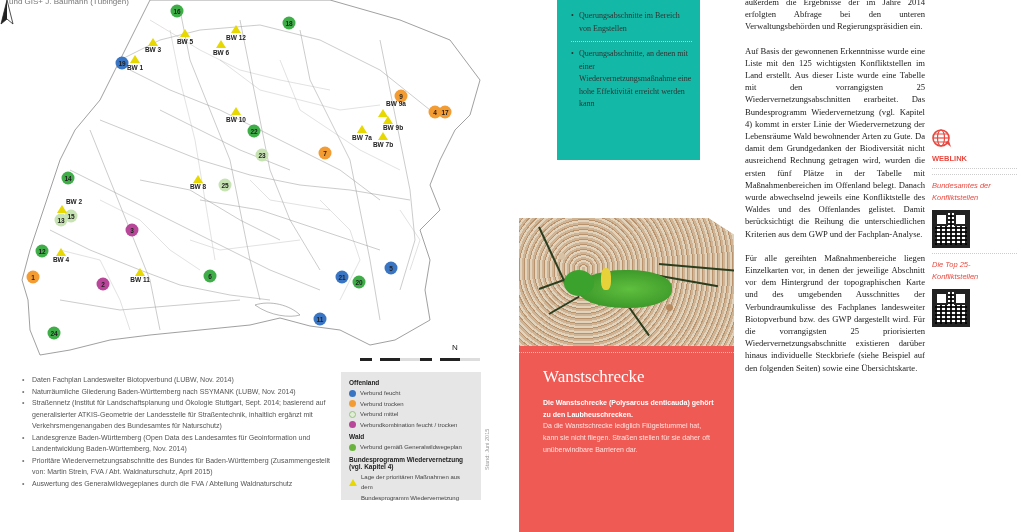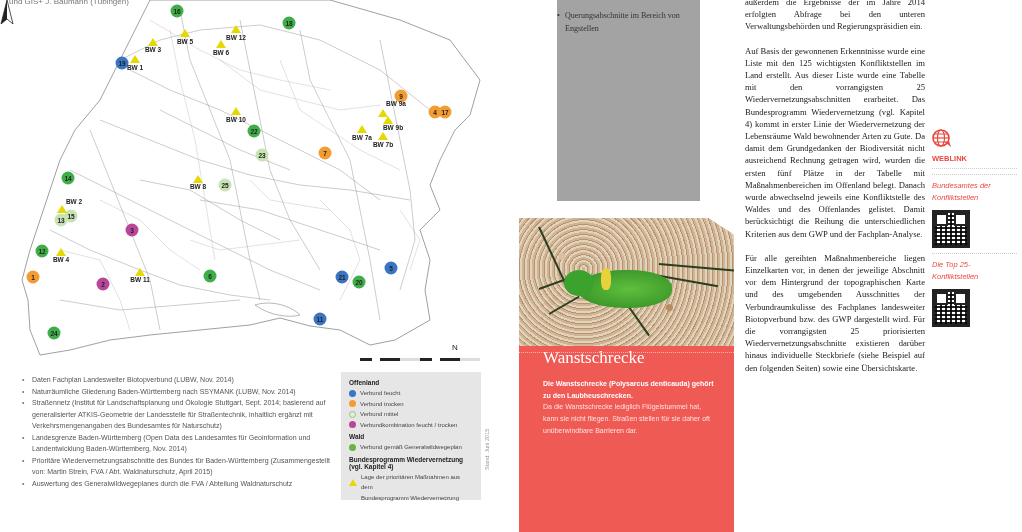--- a/index.html
+++ b/index.html
@@ -39,21 +39,21 @@
   
   .legend { position: absolute; left: 341px; top: 372px; width: 140px; height: 128px; background: #e6e6e6; padding: 6px 8px; }
   .legend h5 { font-size: 6.5px; font-weight: bold; color: #222; margin: 1px 0 2px; }
   .legend .li { font-size: 6px; color: #444; display: flex; align-items: center; line-height: 10.5px; }
   .legend .dot { width: 7px; height: 7px; border-radius: 50%; margin-right: 4px; flex: none; }
   .legend .ltri { width: 0; height: 0; border-left: 4px solid transparent; border-right: 4px solid transparent; border-bottom: 7px solid #e6d800; margin-right: 4px; flex: none; }
   .legend .sub { padding-left: 12px; font-size: 6px; color: #444; line-height: 10px; }
   .stand { position: absolute; left: 484px; top: 470px; font-size: 5.5px; color: #999; transform: rotate(-90deg); transform-origin: left top; white-space: nowrap; }
 
   
-  .criteria { position: absolute; left: 557px; top: 0; width: 143px; height: 201px; background: #a3a3a3; padding: 10px 8px 0 0; }
+  .criteria { position: absolute; left: 557px; top: 0; width: 143px; height: 160px; background: #14b8a6; padding: 10px 8px 0 14px; }
   .criteria .item { font-family: "Liberation Serif", serif; font-size: 8px; line-height: 12.5px; color: #333; padding: 0 0 6px 8px; position: relative; margin-bottom: 6px; border-bottom: 1px dotted #f4b8ad; }
   .criteria .item:last-child { border-bottom: none; }
   .criteria .item::before { content: "•"; position: absolute; left: 0; top: 0; }
 
   
   .bodycol { position: absolute; left: 745px; top: -4px; width: 180px; font-family: "Liberation Serif", serif; font-size: 8.6px; line-height: 12.2px; color: #222; text-align: justify; }
   .bodycol p { margin-bottom: 12px; }
 
   
   .weblink { position: absolute; left: 932px; top: 128px; width: 90px; }
@@ -75,21 +75,21 @@
     background:
       radial-gradient(circle at 20% 30%, #d8c2a6 0 3px, transparent 4px),
       radial-gradient(circle at 70% 70%, #b88a60 0 3px, transparent 4px),
       repeating-radial-gradient(circle at 30% 40%, #cfb595 0 2px, #e2d3bd 2px 4px, #b9936d 4px 5px),
       #d4bd9c; }
   .bug-body { position: absolute; left: 58px; top: 52px; width: 95px; height: 38px; background: radial-gradient(ellipse at 55% 50%, #5fbf3e, #2f8a22); border-radius: 50% 45% 45% 50%; }
   .bug-head { position: absolute; left: 45px; top: 52px; width: 30px; height: 26px; background: #3ba22d; border-radius: 50%; }
   .bug-yellow { position: absolute; left: 82px; top: 50px; width: 10px; height: 22px; background: #e8d23a; border-radius: 40%; }
   .bug-leg { position: absolute; height: 2px; background: #2a3d1e; transform-origin: left center; }
 
-  .redbox { position: absolute; left: 519px; top: 346px; width: 215px; height: 186px; background: #f05a55; padding: 0 20px 0 24px; }
+  .redbox { position: absolute; left: 519px; top: 346px; width: 215px; height: 186px; background: #f05a55; padding: 19px 20px 0 24px; }
   .redbox .dotline { position: absolute; left: 0; top: 6px; width: 100%; border-top: 1px dotted #f9b5ae; }
   .redbox h2 { font-family: "Liberation Serif", serif; font-weight: normal; font-size: 17px; color: #fff; margin: 2px 0 10px; }
   .redbox .lead { font-size: 7px; font-weight: bold; color: #fff; line-height: 11.5px; }
   .redbox .text { font-size: 7px; color: #fde2de; line-height: 12px; }
 </style>
 </head>
 <body>
 
 <div class="credit">und GIS+ J. Baumann (Tübingen)</div>
 
@@ -229,20 +229,21 @@
   <div class="li">
       <span class="ltri"></span>
       <span>Lage der prioritären Maßnahmen aus dem</span>
     </div>
   <div class="sub">Bundesprogramm Wiedervernetzung</div>
 </div>
 <div class="stand">Stand: Juni 2015</div>
 
 <div class="criteria">
   <div class="item">Querungsabschnitte im Bereich von Engstellen</div>
+  <div class="item">Querungsabschnitte, an denen mit einer Wiedervernetzungsmaßnahme eine hohe Effektivität erreicht werden kann</div>
 </div>
 
 <div class="bodycol">
   <p>außerdem die Ergebnisse der im Jahre 2014 erfolgten Abfrage bei den unteren Verwaltungsbehörden und Regierungspräsidien ein.</p>
   <p>Auf Basis der gewonnenen Erkenntnisse wurde eine Liste mit den 125 wichtigsten Konfliktstellen im Land erstellt. Aus dieser Liste wurde eine Tabelle mit den vorrangigsten 25 Wiedervernetzungsabschnitten erarbeitet. Das Bundesprogramm Wiedervernetzung (vgl. Kapitel 4) kommt in erster Linie der Wiedervernetzung der Lebensräume Wald bewohnender Arten zu Gute. Da damit dem Grundgedanken der Biodiversität nicht ausreichend Rechnung getragen wird, wurden die ersten fünf Plätze in der Tabelle mit Maßnahmenbereichen im Offenland belegt. Danach wurde abwechselnd jeweils eine Konfliktstelle des Waldes und des Offenlandes gelistet. Damit berücksichtigt die Reihung die unterschiedlichen Kriterien aus dem GWP und der Fachplan-Analyse.</p>
   <p>Für alle gereihten Maßnahmenbereiche liegen Einzelkarten vor, in denen der jeweilige Abschnitt vor dem Hintergrund der topographischen Karte und des umgebenden Ausschnittes der Verbundraumkulisse des Fachplanes landesweiter Biotopverbund bzw. des GWP dargestellt wird. Für die vorrangigsten 25 priorisierten Wiedervernetzungsabschnitte existieren darüber hinaus individuelle Steckbriefe (siehe Beispiel auf den folgenden Seiten) sowie eine Übersichtskarte.</p>
 </div>
 
 <div class="weblink">
   <svg class="globe" viewBox="0 0 20 20">

